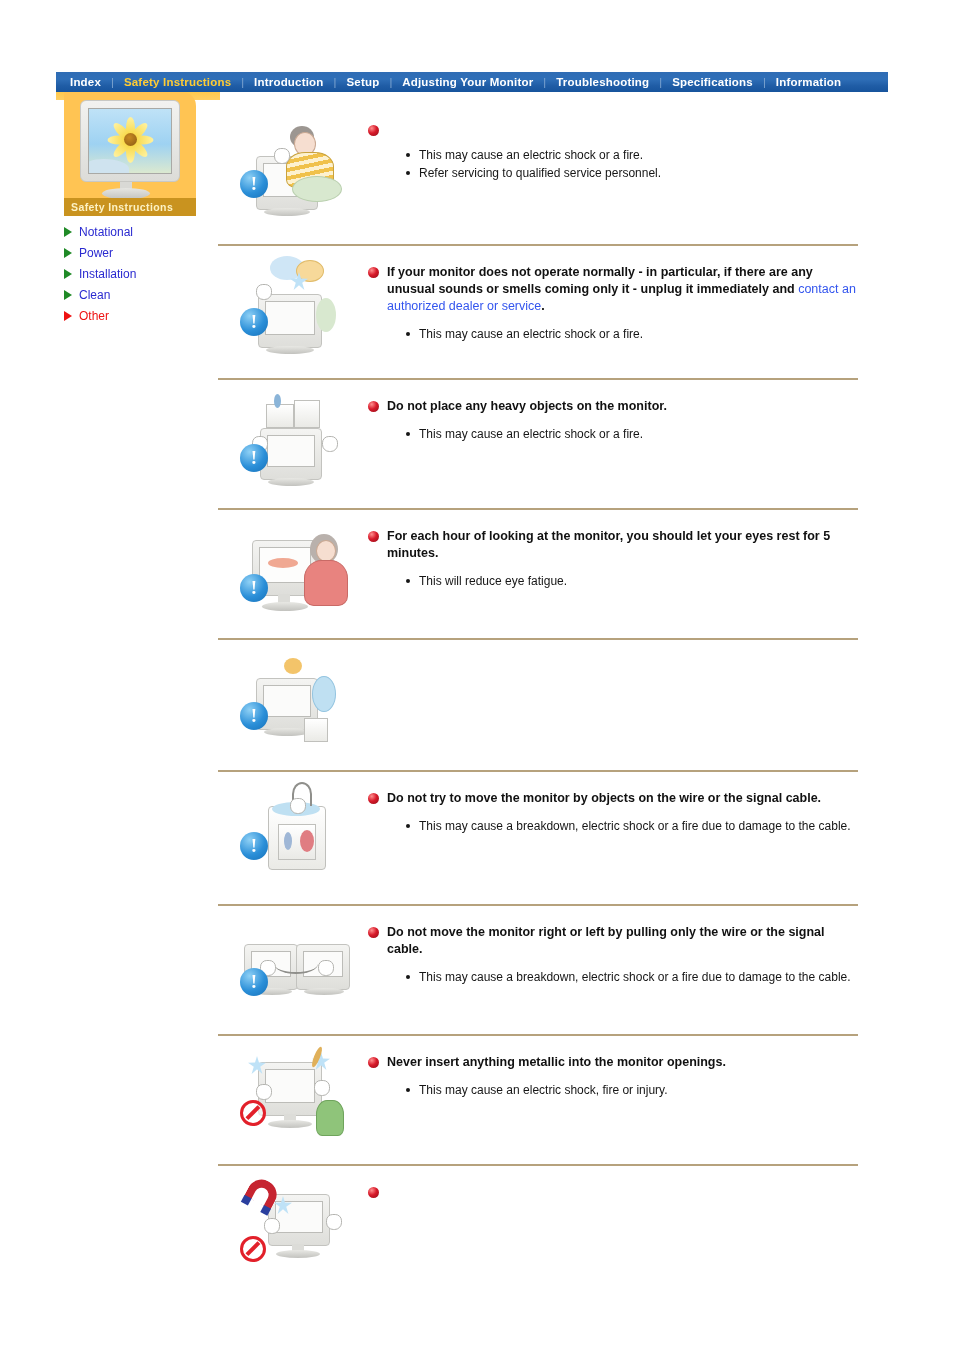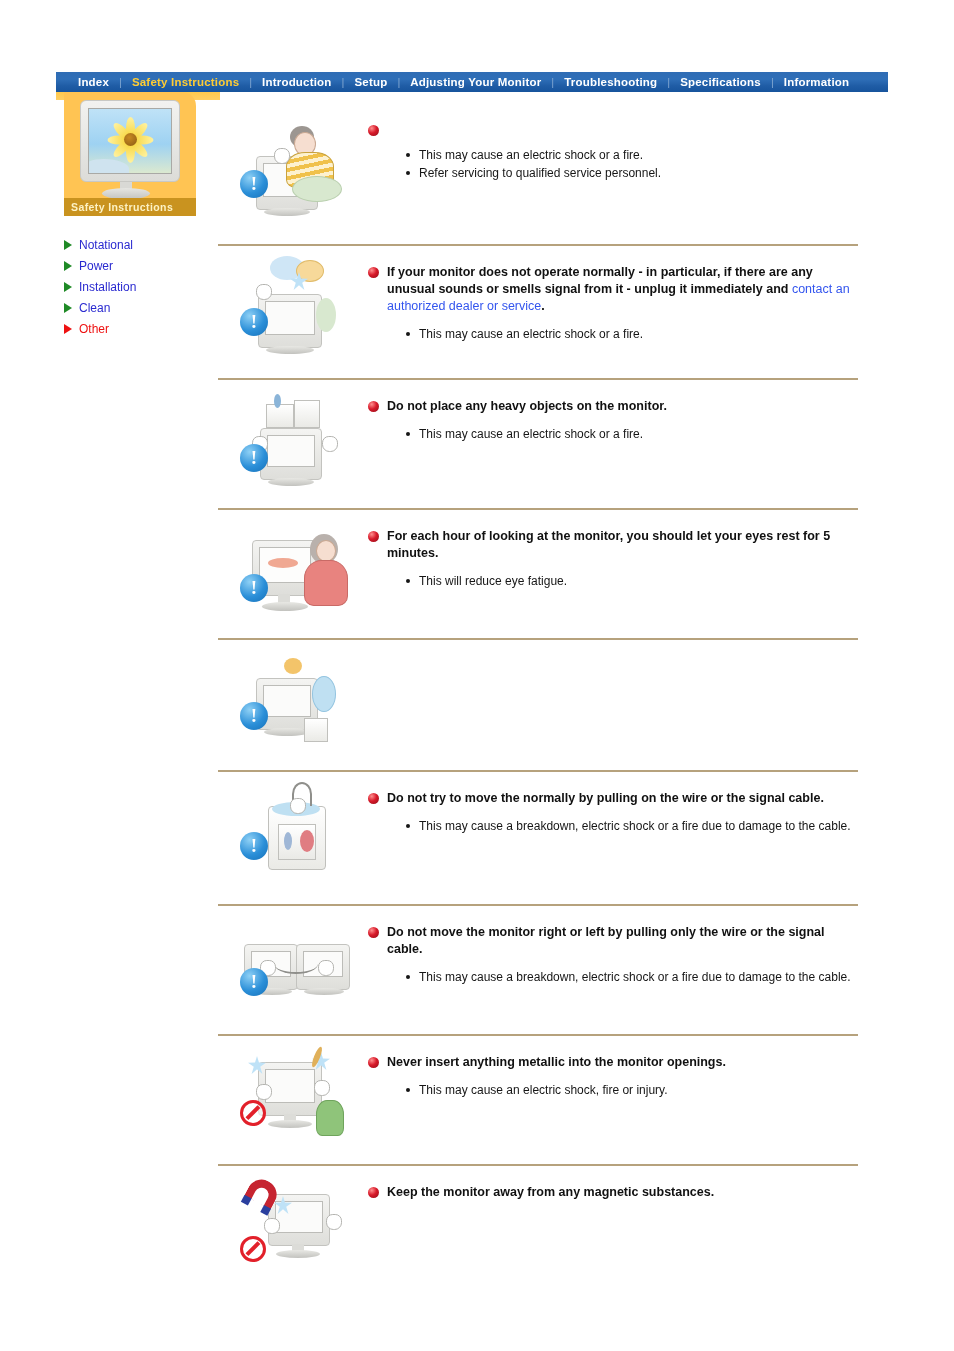--- a/index.html
+++ b/index.html
@@ -19,21 +19,21 @@
   .navbar {
     position: absolute;
     left: 56px;
     top: 72px;
     width: 832px;
     height: 20px;
     background: linear-gradient(to bottom, #2f6cb4 0%, #2f6fb8 35%, #1f5ca5 70%, #17549c 100%);
     display: flex;
     align-items: center;
     box-sizing: border-box;
-    padding: 0 12px;
+    padding: 0 4px;
   }
   .nav-item {
     font-size: 11.5px;
     font-weight: bold;
     color: #ffffff;
     letter-spacing: 0.2px;
     padding: 0 10px;
     white-space: nowrap;
     line-height: 20px;
     cursor: pointer;
@@ -157,21 +157,21 @@
     background: #c9931f;
     color: #fdf2c4;
     font-size: 10.5px;
     font-weight: bold;
     letter-spacing: 0.4px;
     line-height: 18px;
     padding-left: 7px;
     box-sizing: border-box;
   }
   .side-links {
-    margin-top: 18px;
+    margin-top: 5px;
   }
   .side-link {
     display: flex;
     align-items: center;
     height: 21px;
     font-size: 12px;
     color: #2a2ad0;
     cursor: pointer;
   }
   .side-link .tri {
@@ -483,21 +483,21 @@
           <div class="blob" style="left:62px;top:6px;width:26px;height:20px;background:#f7d99a;border:1px solid #e0bb6a"></div>
           <div class="spark" style="left:56px;top:18px"></div>
           <div class="hand" style="left:22px;top:30px"></div>
           <div class="blob" style="left:82px;top:44px;width:20px;height:34px;background:#d8e8cf"></div>
           <div class="warn" style="left:6px;top:54px">!</div>
         </div>
       </div>
       <div class="txt-cell">
         <div class="headline">
           <span class="bead"></span>
-          <span class="hl-text"><span>If your monitor does not operate normally - in particular, if there are any unusual sounds or smells signal from it - unplug it immediately and </span><a class="hl-link">contact an authorized dealer or service</a><span>.</span></span>
+          <span class="hl-text"><span>If your monitor does not operate normally - in particular, if there are any unusual sounds or smells coming only it - unplug it immediately and </span><a class="hl-link">contact an authorized dealer or service</a><span>.</span></span>
         </div>
         <ul class="subs">
           <li>This may cause an electric shock or a fire.</li>
         </ul>
       </div>
     </div>
     <div class="row" style="min-height: 128px;">
       <div class="fig-cell">
         <div class="fig">
           <div class="mon" style="left:26px;top:40px;width:62px;height:52px">
@@ -571,21 +571,21 @@
           <div class="blob" style="left:66px;top:50px;width:14px;height:22px;background:#e07d82"></div>
           <div class="blob" style="left:50px;top:52px;width:8px;height:18px;background:#9fb7d6"></div>
           <div class="cable" style="left:58px;top:2px;width:16px;height:22px;border:2px solid #8f8f8b;border-radius:50% 50% 0 0;border-bottom:none"></div>
           <div class="hand" style="left:56px;top:18px"></div>
           <div class="warn" style="left:6px;top:52px">!</div>
         </div>
       </div>
       <div class="txt-cell">
         <div class="headline">
           <span class="bead"></span>
-          <span class="hl-text"><span>Do not try to move the normally by pulling on the wire or the signal cable.</span></span>
+          <span class="hl-text"><span>Do not try to move the monitor by objects on the wire or the signal cable.</span></span>
         </div>
         <ul class="subs">
           <li>This may cause a breakdown, electric shock or a fire due to damage to the cable.</li>
         </ul>
       </div>
     </div>
     <div class="row" style="min-height: 128px;">
       <div class="fig-cell">
         <div class="fig">
           <div class="mon" style="left:10px;top:30px;width:54px;height:46px">
@@ -650,17 +650,16 @@
           <div class="magnet-u" style="left:14px;top:6px"></div>
           <div class="spark" style="left:40px;top:22px"></div>
           <div class="hand" style="left:30px;top:44px"></div>
           <div class="hand" style="left:92px;top:40px"></div>
           <div class="noentry" style="left:6px;top:62px"></div>
         </div>
       </div>
       <div class="txt-cell">
         <div class="headline">
           <span class="bead"></span>
-          <span class="hl-text"><span>Keep the monitor away from any magnetic substances.</span></span>
         </div>
       </div>
     </div>
   </div>
 
 </body></html>

